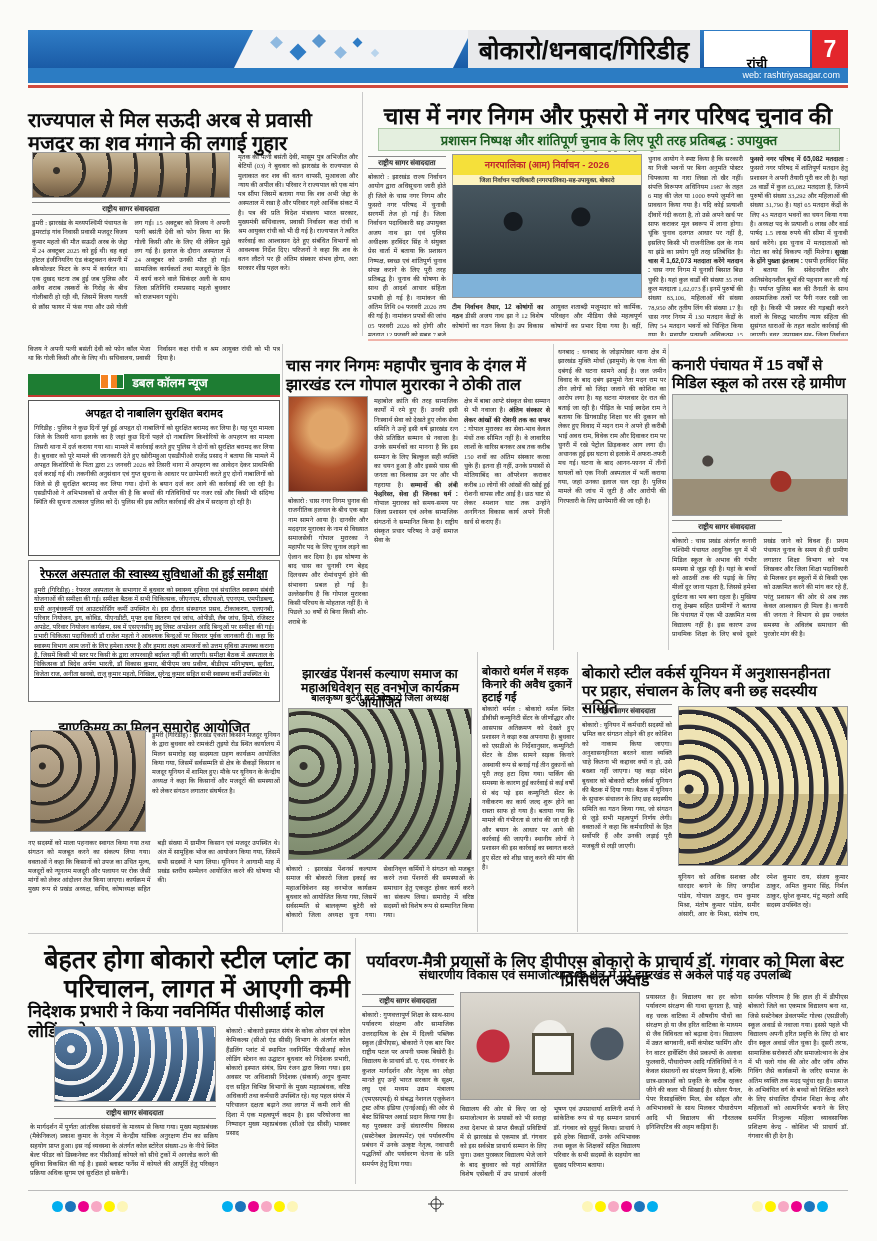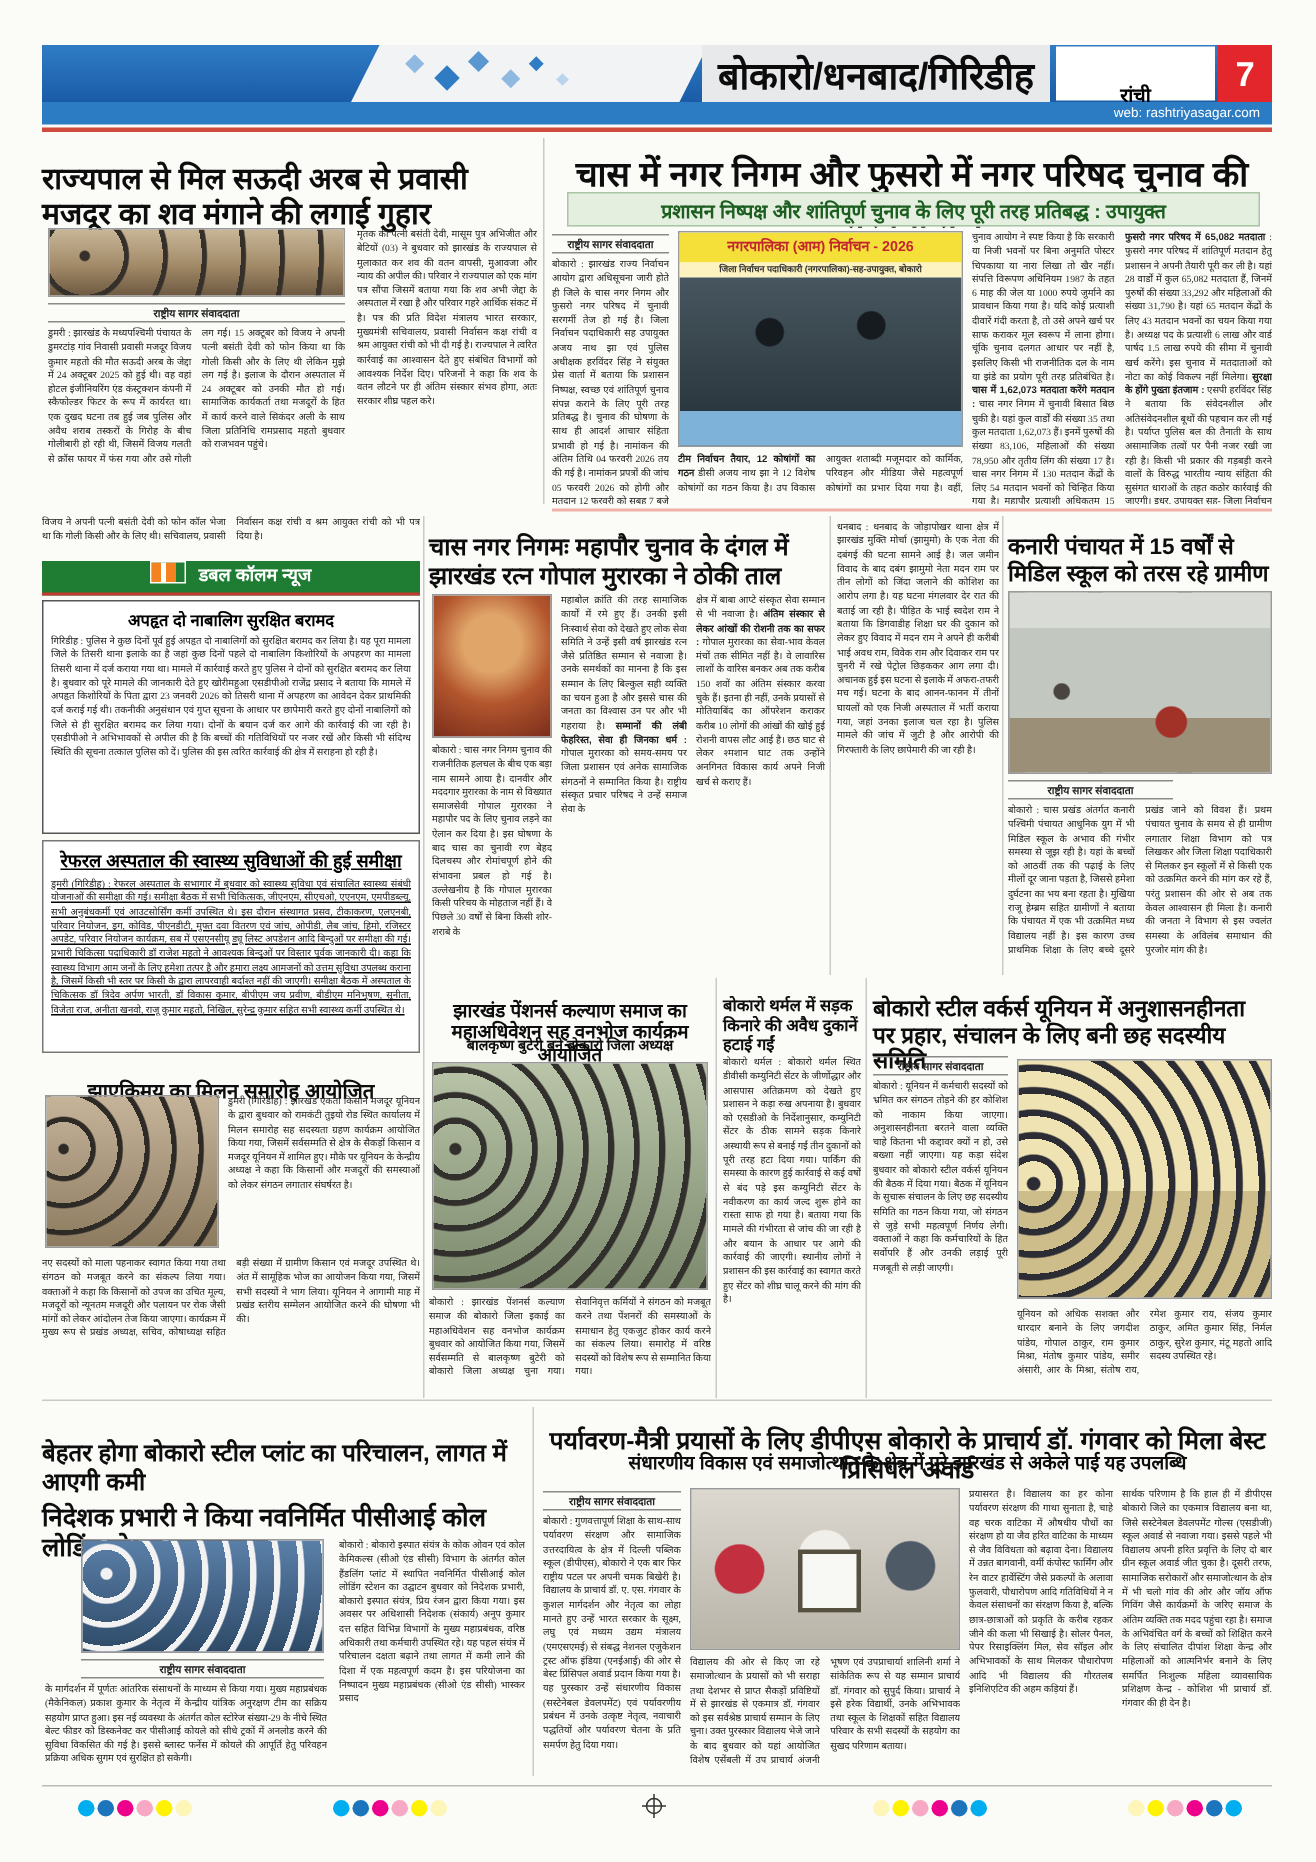--- a/index.html
+++ b/index.html
@@ -199,21 +199,21 @@
 <div class="abs bt" style="left:482px;top:704px;width:92px;height:226px;">बोकारो थर्मल : बोकारो थर्मल स्थित डीवीसी कम्युनिटी सेंटर के जीर्णोद्धार और आसपास अतिक्रमण को देखते हुए प्रशासन ने कड़ा रुख अपनाया है। बुधवार को एसडीओ के निर्देशानुसार, कम्युनिटी सेंटर के ठीक सामने सड़क किनारे अस्थायी रूप से बनाई गईं तीन दुकानों को पूरी तरह हटा दिया गया। पार्किंग की समस्या के कारण हुई कार्रवाई से कई वर्षों से बंद पड़े इस कम्युनिटी सेंटर के नवीकरण का कार्य जल्द शुरू होने का रास्ता साफ हो गया है। बताया गया कि मामले की गंभीरता से जांच की जा रही है और बयान के आधार पर आगे की कार्रवाई की जाएगी। स्थानीय लोगों ने प्रशासन की इस कार्रवाई का स्वागत करते हुए सेंटर को शीघ्र चालू करने की मांग की है।</div>
 <div class="abs vline" style="left:577px;top:652px;height:280px;"></div>
 
 <h2 class="abs hl" style="left:582px;top:652px;width:266px;height:46px;font-size:15px;">बोकारो स्टील वर्कर्स यूनियन में अनुशासनहीनता पर प्रहार, संचालन के लिए बनी छह सदस्यीय समिति</h2>
 <div class="abs byline" style="left:582px;top:704px;width:90px;">राष्ट्रीय सागर संवाददाता</div>
 <div class="abs bt" style="left:582px;top:720px;width:90px;height:210px;">बोकारो : यूनियन में कर्मचारी सदस्यों को भ्रमित कर संगठन तोड़ने की हर कोशिश को नाकाम किया जाएगा। अनुशासनहीनता बरतने वाला व्यक्ति चाहे कितना भी कद्दावर क्यों न हो, उसे बख्शा नहीं जाएगा। यह कड़ा संदेश बुधवार को बोकारो स्टील वर्कर्स यूनियन की बैठक में दिया गया। बैठक में यूनियन के सुचारू संचालन के लिए छह सदस्यीय समिति का गठन किया गया, जो संगठन से जुड़े सभी महत्वपूर्ण निर्णय लेगी। वक्ताओं ने कहा कि कर्मचारियों के हित सर्वोपरि हैं और उनकी लड़ाई पूरी मजबूती से लड़ी जाएगी।</div>
 <div class="abs ph ph-union" style="left:678px;top:706px;width:170px;height:160px;"></div>
 <div class="abs bt c2" style="left:678px;top:872px;width:170px;height:58px;">यूनियन को अधिक सशक्त और धारदार बनाने के लिए जगदीश पांडेय, गोपाल ठाकुर, राम कुमार मिश्रा, मंतोष कुमार पांडेय, समीर अंसारी, आर के मिश्रा, संतोष राय, रमेश कुमार राय, संजय कुमार ठाकुर, अमित कुमार सिंह, निर्मल ठाकुर, सुरेश कुमार, मंटू महतो आदि सदस्य उपस्थित रहे।</div>
 <div class="abs hrule" style="left:28px;top:933px;width:820px;"></div>
 
-<h2 class="abs hl" style="left:28px;top:948px;width:322px;height:60px;font-size:16px;text-align:left;">बेहतर होगा बोकारो स्टील प्लांट का परिचालन, लागत में आएगी कमी</h2>
+<h2 class="abs hl" style="left:28px;top:924px;width:322px;height:60px;font-size:25px;text-align:right;">बेहतर होगा बोकारो स्टील प्लांट का परिचालन, लागत में आएगी कमी</h2>
 <div class="abs hl" style="left:28px;top:1002px;width:322px;font-size:17px;text-align:left;">निदेशक प्रभारी ने किया नवनिर्मित पीसीआई कोल लोडिंग स्टेशन का उद्घाटन</div>
 <div class="abs ph ph-steel" style="left:54px;top:1026px;width:162px;height:76px;"></div>
 <div class="abs byline" style="left:54px;top:1106px;width:162px;">राष्ट्रीय सागर संवाददाता</div>
 <div class="abs bt" style="left:30px;top:1122px;width:188px;height:60px;">के मार्गदर्शन में पूर्णतः आंतरिक संसाधनों के माध्यम से किया गया। मुख्य महाप्रबंधक (मैकेनिकल) प्रकाश कुमार के नेतृत्व में केन्द्रीय यांत्रिक अनुरक्षण टीम का सक्रिय सहयोग प्राप्त हुआ। इस नई व्यवस्था के अंतर्गत कोल स्टोरेज संख्या-29 के नीचे स्थित बेल्ट फीडर को डिस्कनेक्ट कर पीसीआई कोयले को सीधे ट्रकों में अनलोड करने की सुविधा विकसित की गई है। इससे ब्लास्ट फर्नेस में कोयले की आपूर्ति हेतु परिवहन प्रक्रिया अधिक सुगम एवं सुरक्षित हो सकेगी।</div>
 <div class="abs bt" style="left:226px;top:1026px;width:124px;height:156px;">बोकारो : बोकारो इस्पात संयंत्र के कोक ओवन एवं कोल केमिकल्स (सीओ एंड सीसी) विभाग के अंतर्गत कोल हैंडलिंग प्लांट में स्थापित नवनिर्मित पीसीआई कोल लोडिंग स्टेशन का उद्घाटन बुधवार को निदेशक प्रभारी, बोकारो इस्पात संयंत्र, प्रिय रंजन द्वारा किया गया। इस अवसर पर अधिशासी निदेशक (संकार्य) अनूप कुमार दत्त सहित विभिन्न विभागों के मुख्य महाप्रबंधक, वरिष्ठ अधिकारी तथा कर्मचारी उपस्थित रहे। यह पहल संयंत्र में परिचालन दक्षता बढ़ाने तथा लागत में कमी लाने की दिशा में एक महत्वपूर्ण कदम है। इस परियोजना का निष्पादन मुख्य महाप्रबंधक (सीओ एंड सीसी) भास्कर प्रसाद</div>
 <div class="abs vline" style="left:355px;top:938px;height:246px;"></div>
 
 <h2 class="abs hl" style="left:362px;top:938px;width:486px;height:26px;font-size:16.5px;text-align:center;">पर्यावरण-मैत्री प्रयासों के लिए डीपीएस बोकारो के प्राचार्य डॉ. गंगवार को मिला बेस्ट प्रिंसिपल अवार्ड</h2>
 <div class="abs hl" style="left:362px;top:968px;width:486px;font-size:12.5px;text-align:center;">संधारणीय विकास एवं समाजोत्थान के क्षेत्र में पूरे झारखंड से अकेले पाई यह उपलब्धि</div>
 <div class="abs byline" style="left:362px;top:994px;width:92px;">राष्ट्रीय सागर संवाददाता</div>

